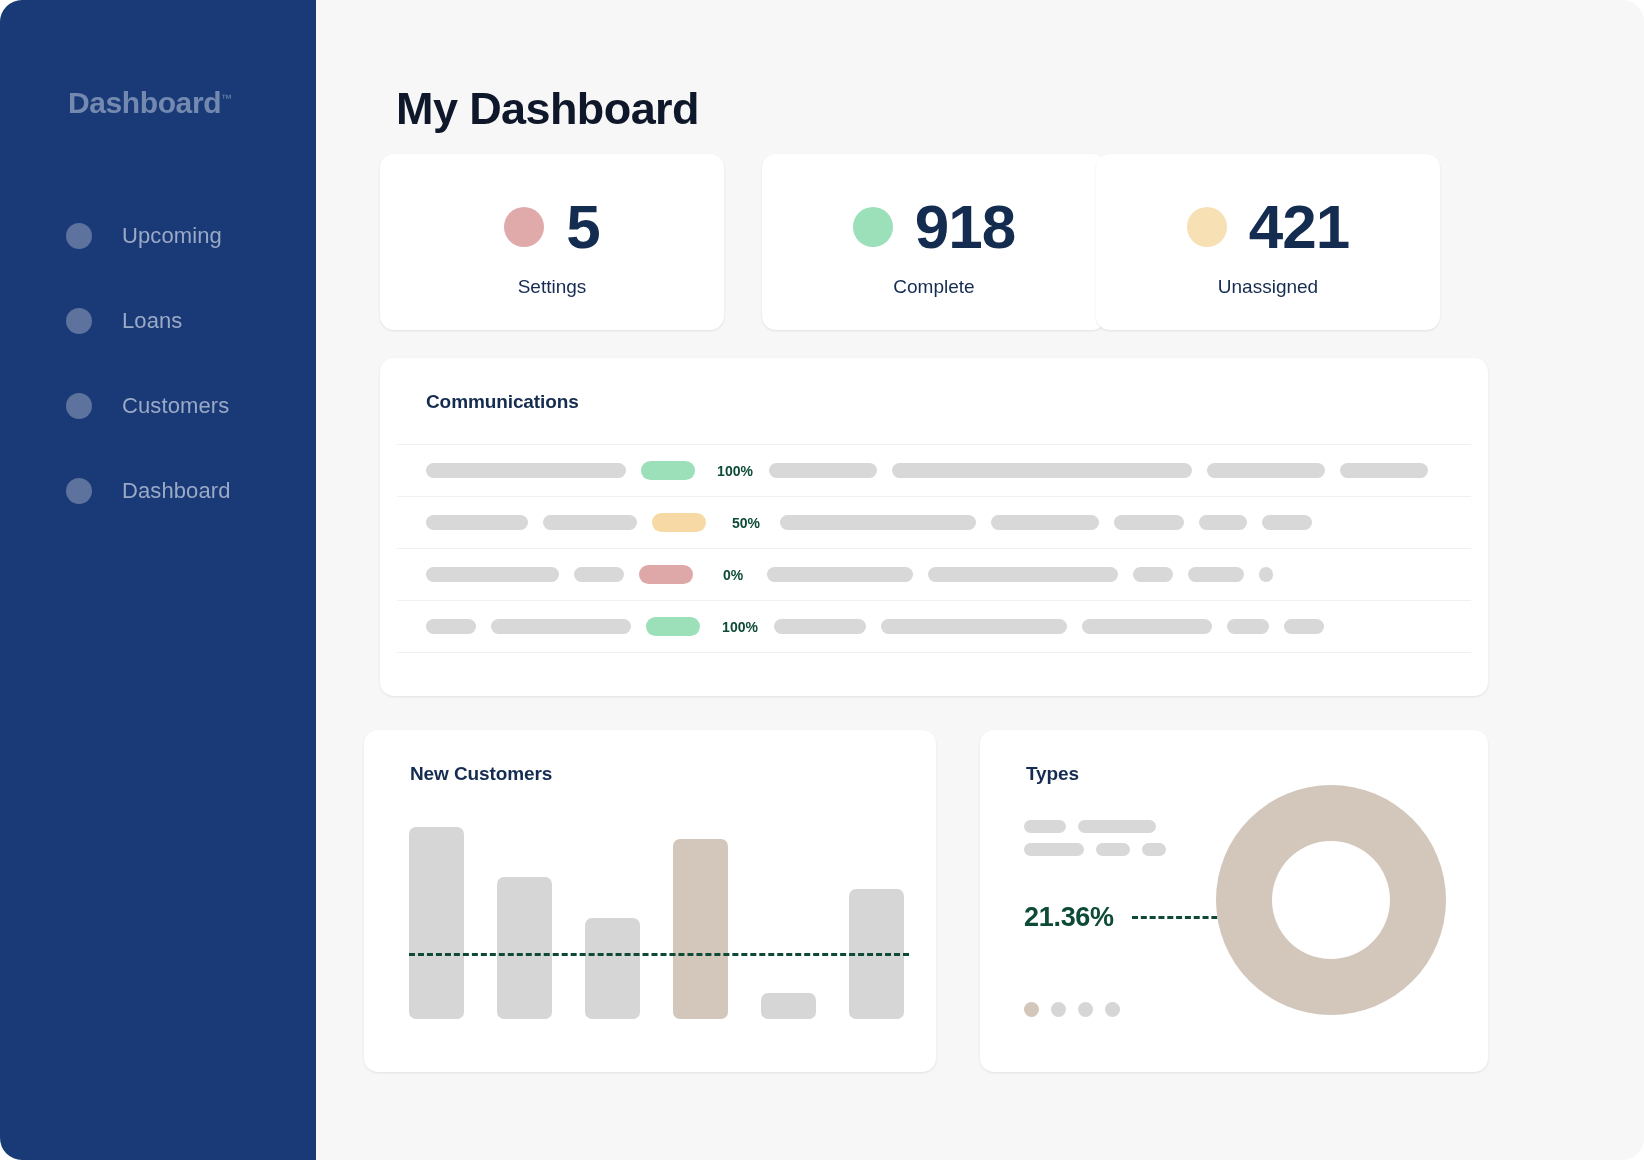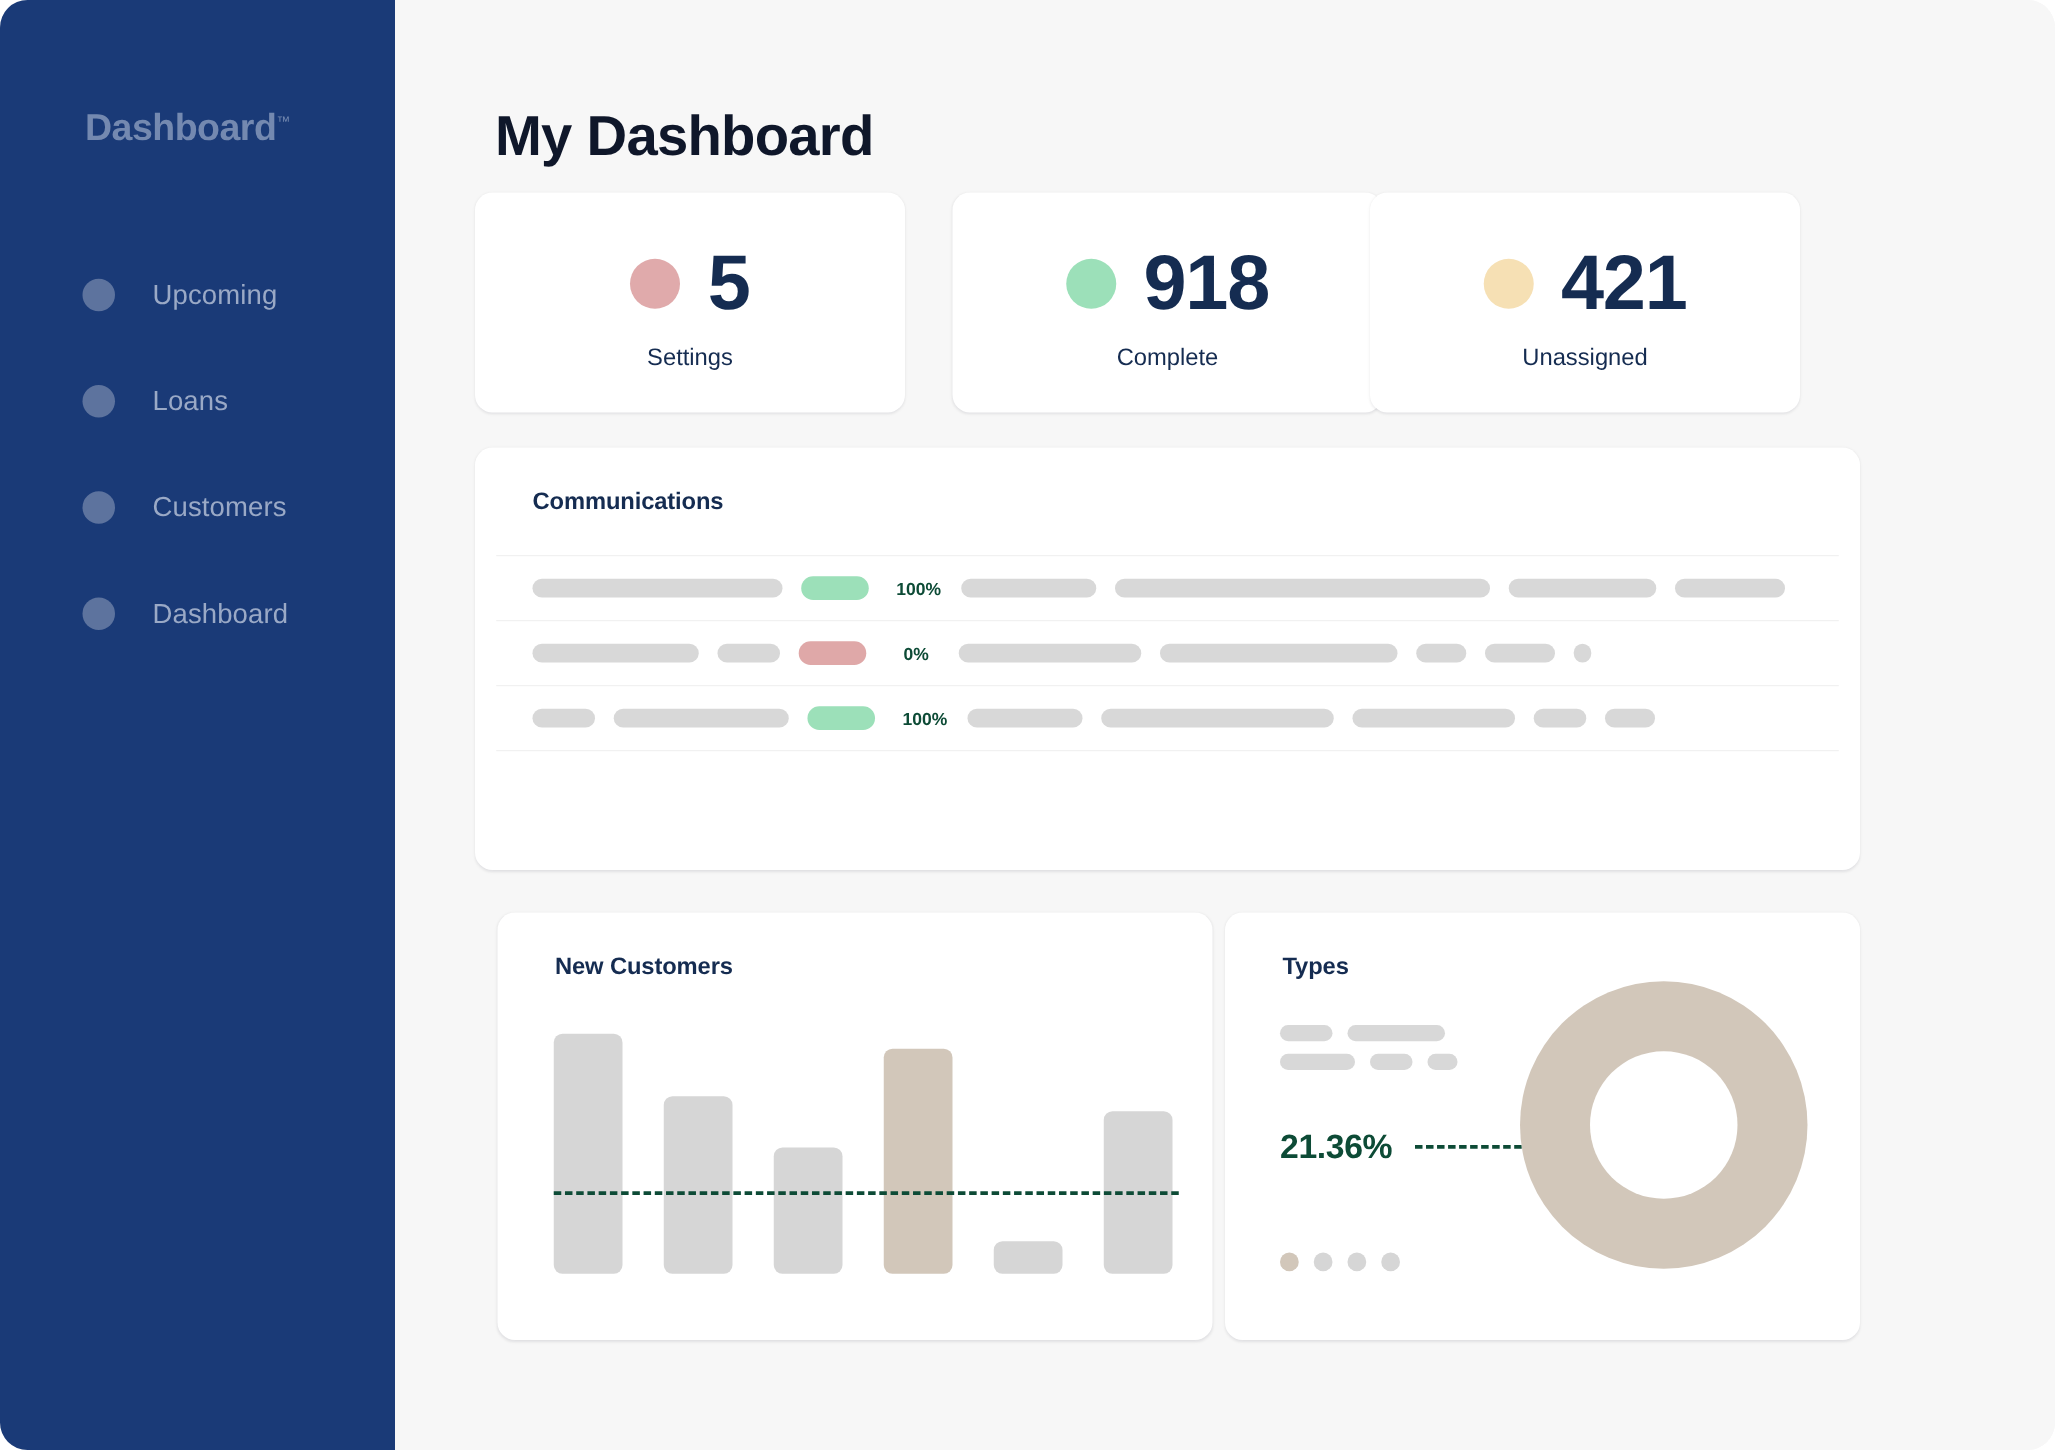--- a/index.html
+++ b/index.html
@@ -227,21 +227,21 @@
 
   
   .chart-card {
     position: absolute;
     top: 730px;
     height: 342px;
     background: #ffffff;
     border-radius: 14px;
     box-shadow: 0 1px 3px rgba(16,24,40,.06), 0 1px 2px rgba(16,24,40,.04);
   }
-  .chart-card.left  { left: 82px;  width: 572px; text-align: center; }
+  .chart-card.left  { left: 48px;  width: 572px; text-align: center; }
   .chart-card.right { left: 664px; width: 508px; }
 
   .bars {
     position: absolute;
     left: 45px;
     bottom: 53px;
     width: 500px;
     height: 230px;
   }
   .bar {
@@ -393,20 +393,31 @@
         <div class="comm-row">
           <span class="skel" style="width:200px"></span>
           <span class="pill" style="background:#9ce0b9"></span>
           <span class="pct">100%</span>
           <span class="skel" style="width:108px"></span>
           <span class="skel" style="width:300px"></span>
           <span class="skel" style="width:118px"></span>
           <span class="skel" style="width:88px"></span>
         </div>
 
+        <div class="comm-row">
+          <span class="skel" style="width:102px"></span>
+          <span class="skel" style="width:94px"></span>
+          <span class="pill" style="background:#f6d9a5"></span>
+          <span class="pct">50%</span>
+          <span class="skel" style="width:196px"></span>
+          <span class="skel" style="width:108px"></span>
+          <span class="skel" style="width:70px"></span>
+          <span class="skel" style="width:48px"></span>
+          <span class="skel" style="width:50px"></span>
+        </div>
 
         <div class="comm-row">
           <span class="skel" style="width:133px"></span>
           <span class="skel" style="width:50px"></span>
           <span class="pill" style="background:#dfa8a8"></span>
           <span class="pct">0%</span>
           <span class="skel" style="width:146px"></span>
           <span class="skel" style="width:190px"></span>
           <span class="skel" style="width:40px"></span>
           <span class="skel" style="width:56px"></span>

